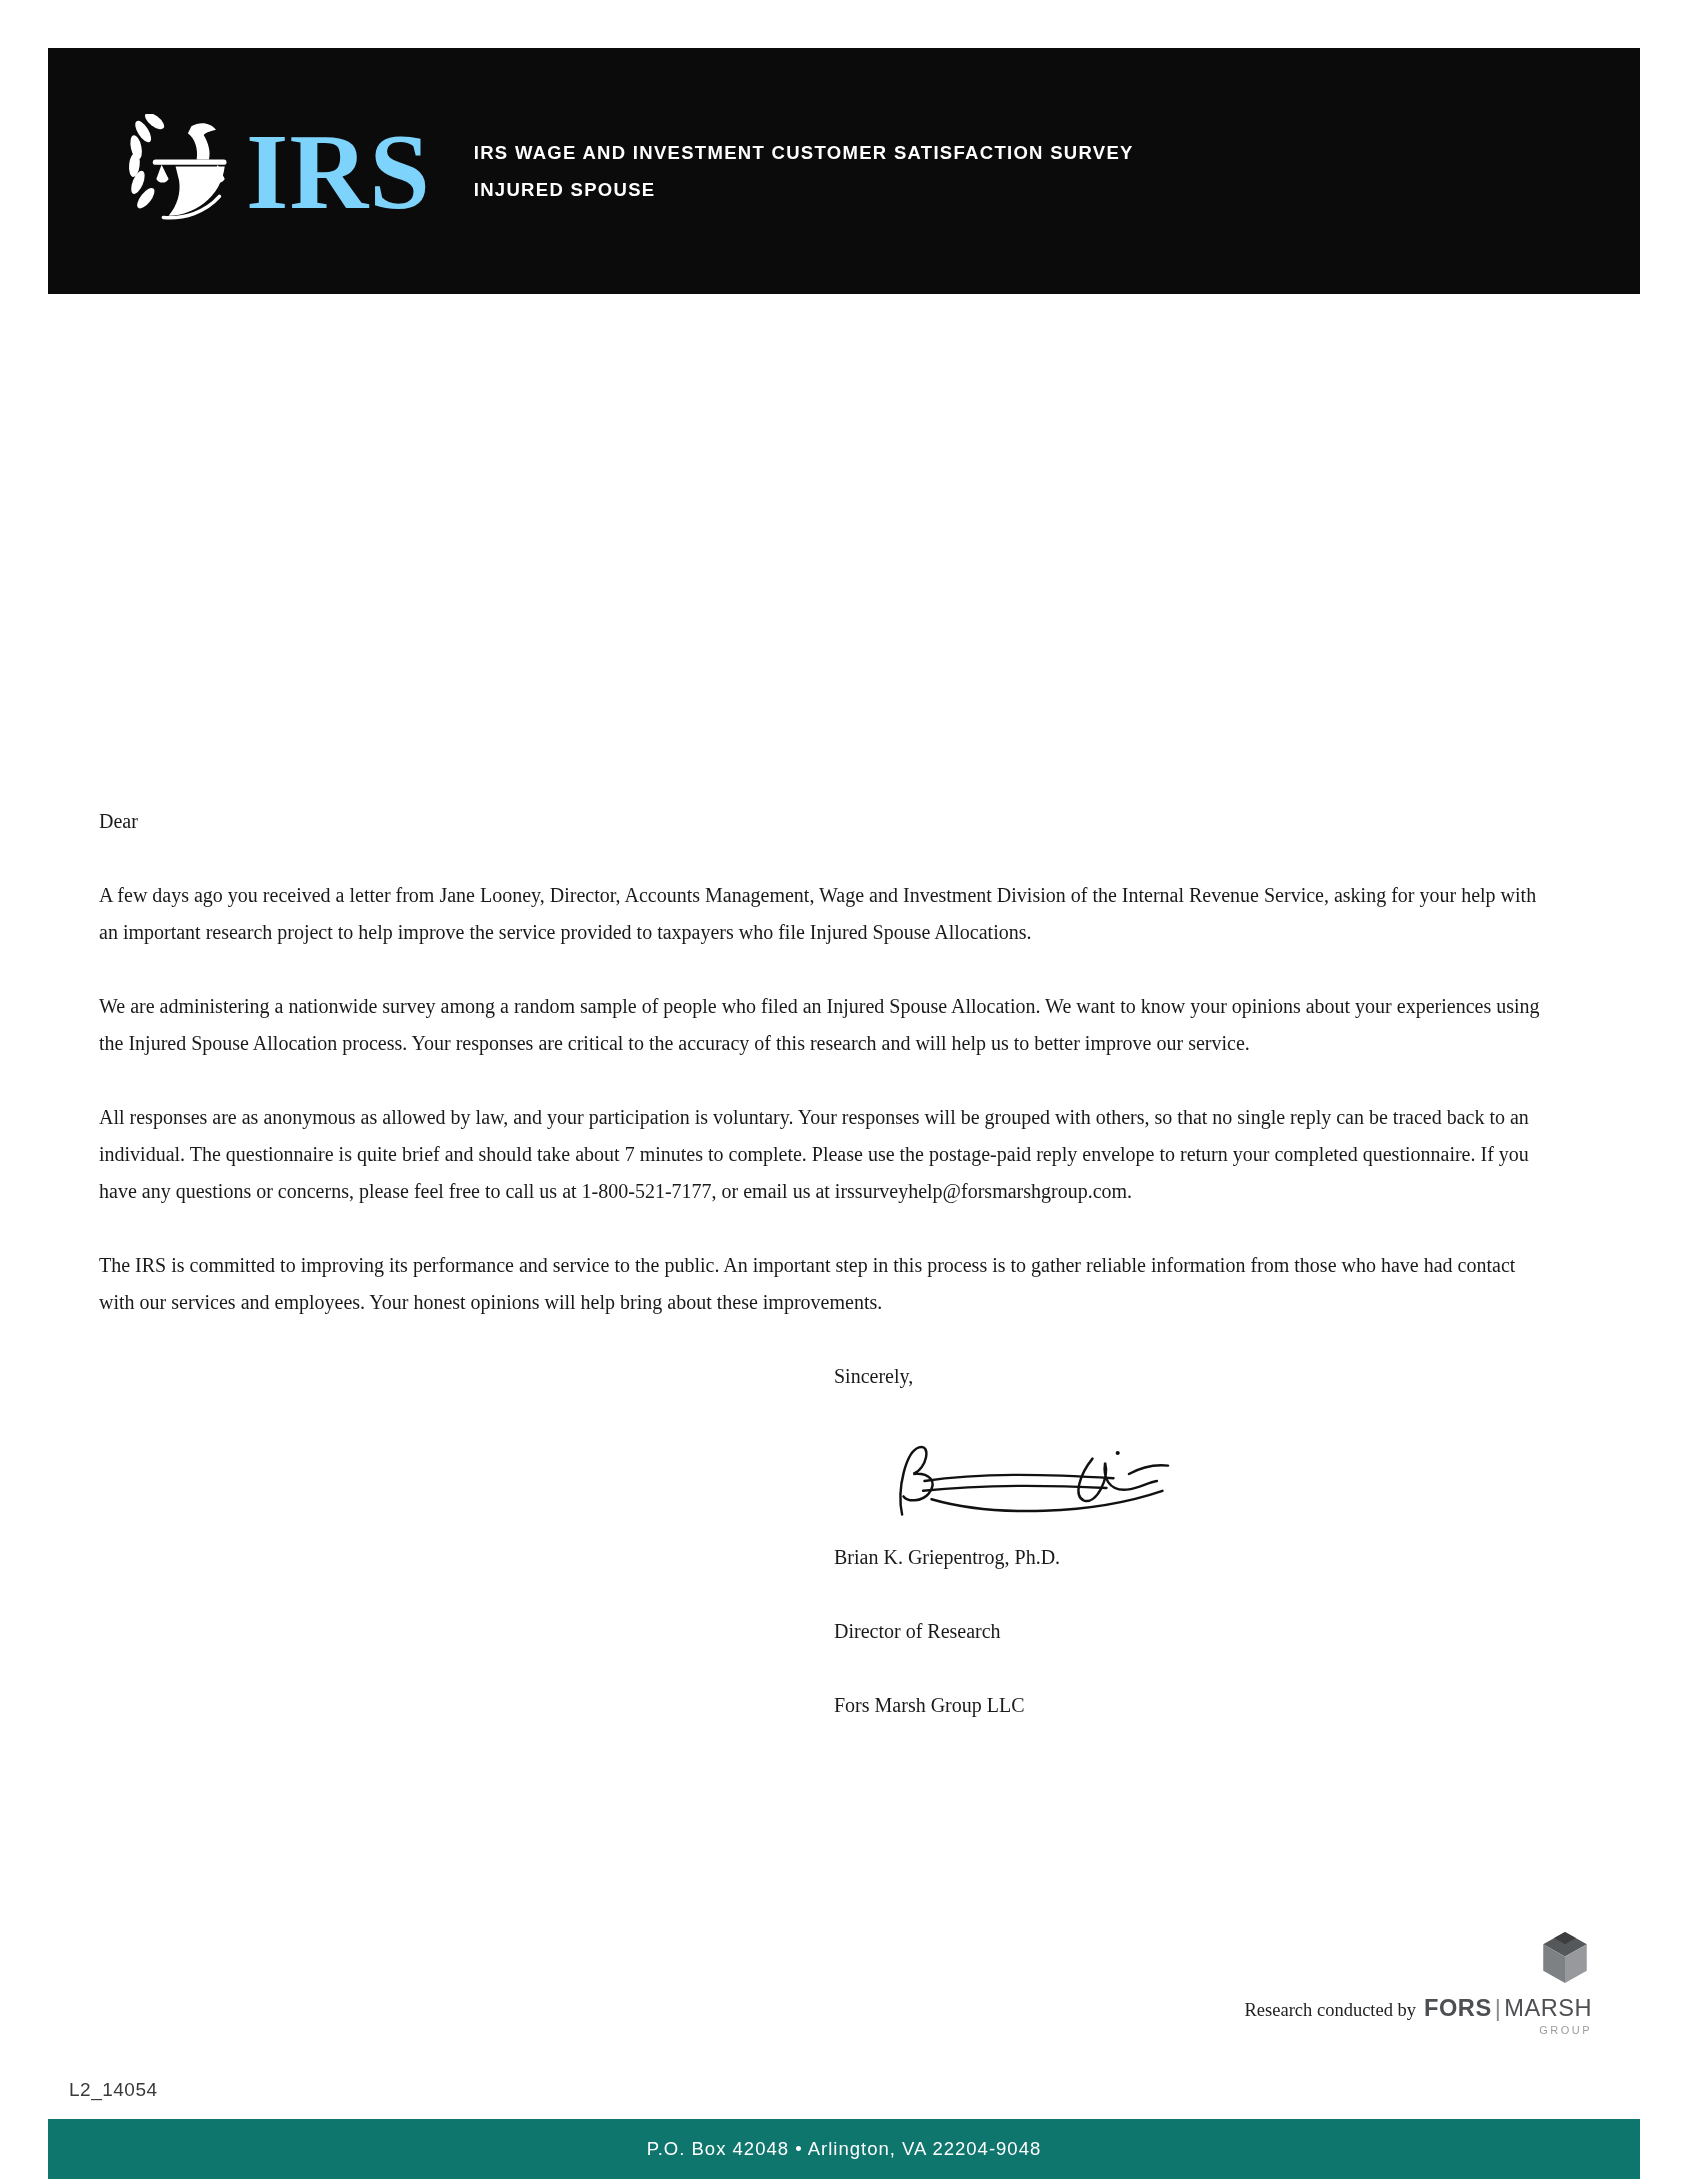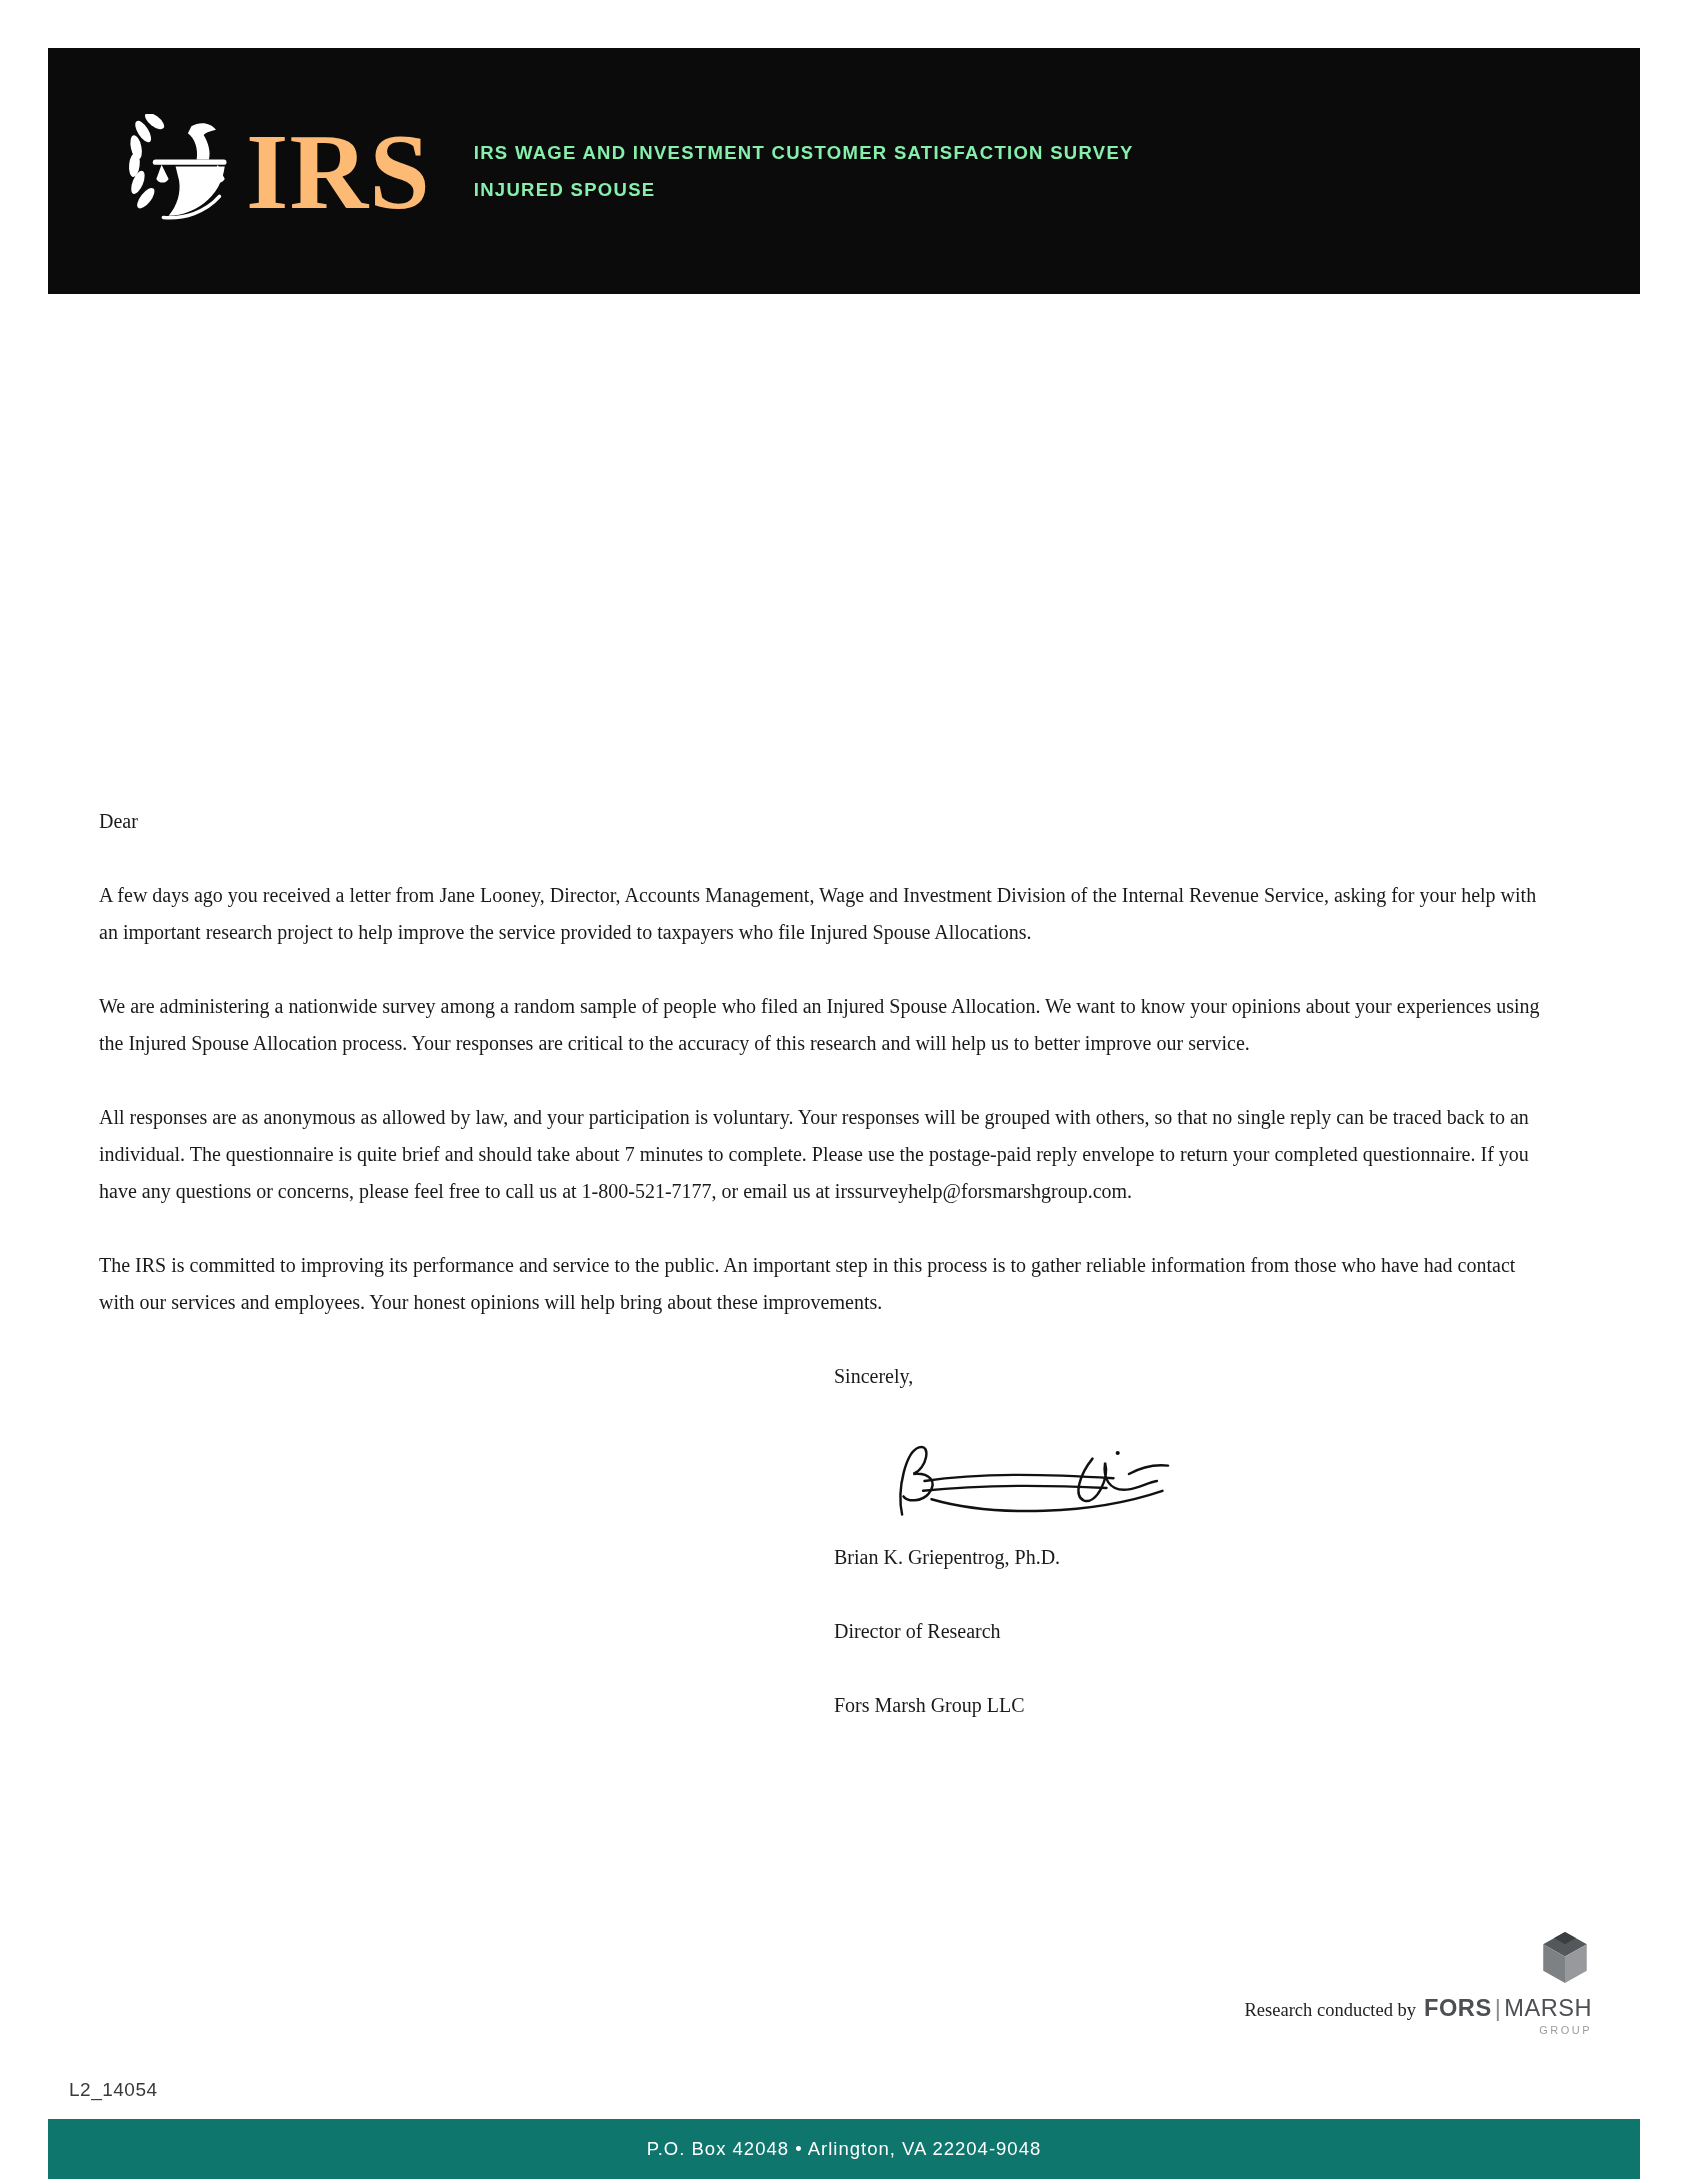--- a/index.html
+++ b/index.html
@@ -23,32 +23,32 @@
     align-items:center;
     padding-left:75px;
     box-sizing:border-box;
   }
   .eagle-wrap{width:114px;height:114px;flex:0 0 auto;}
   .irs-wordmark{
     font-family:"Liberation Serif", serif;
     font-weight:700;
     font-size:109px;
     line-height:1;
-    color:#fdba74;
+    color:#7dd3fc;
     margin-left:9px;
     letter-spacing:1px;
     flex:0 0 auto;
   }
   .banner-titles{
     margin-left:43px;
     font-family:"Liberation Sans", sans-serif;
     font-weight:700;
     font-size:18.5px;
     letter-spacing:1.3px;
-    color:#86efac;
+    color:#ffffff;
     line-height:37px;
   }
 
   
   .letter{
     position:absolute;
     left:99px; top:803px;
     width:1454px;
     font-size:20px;
     line-height:37px;

